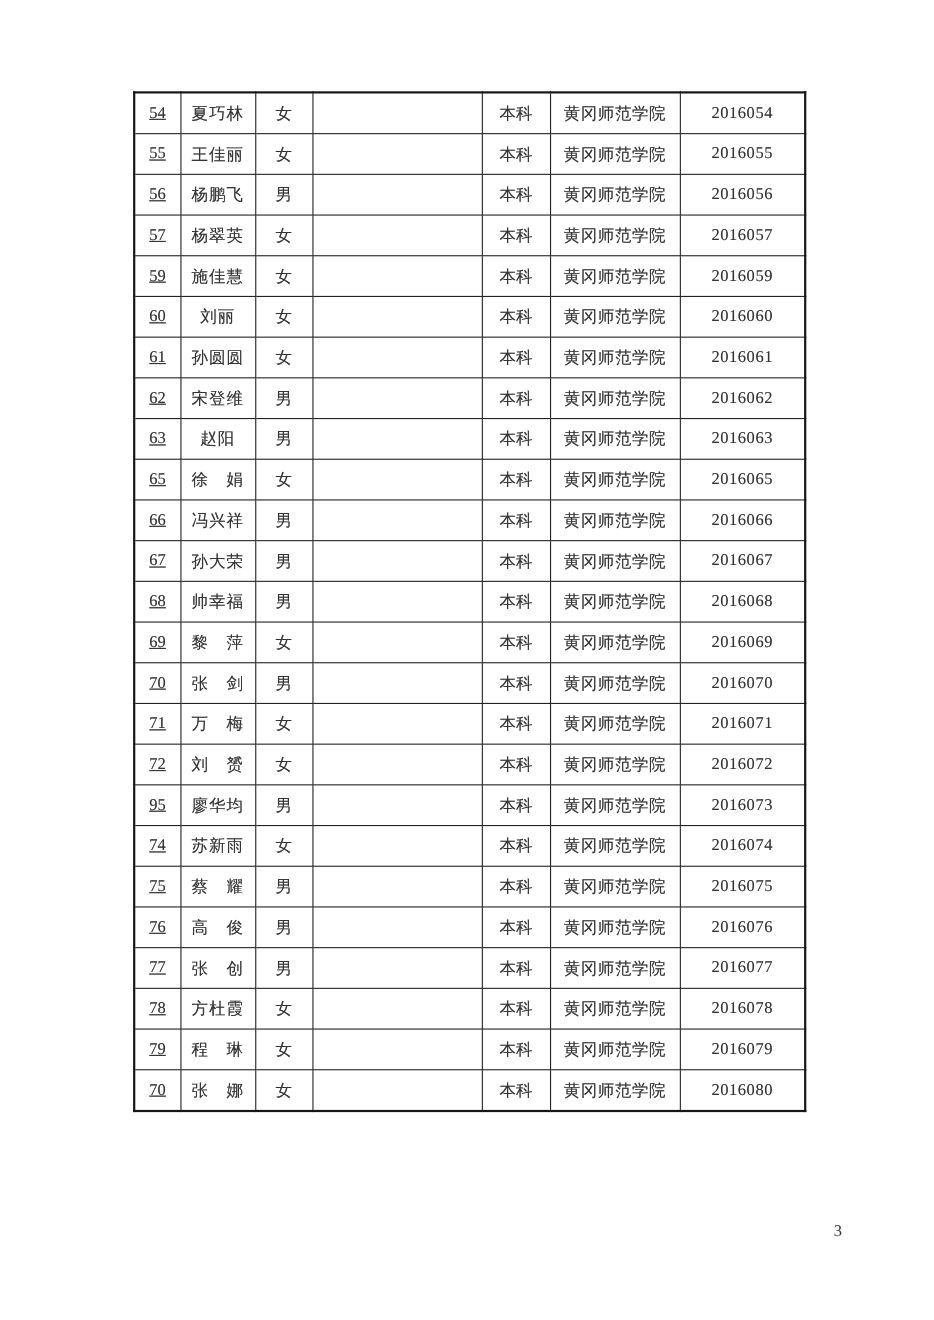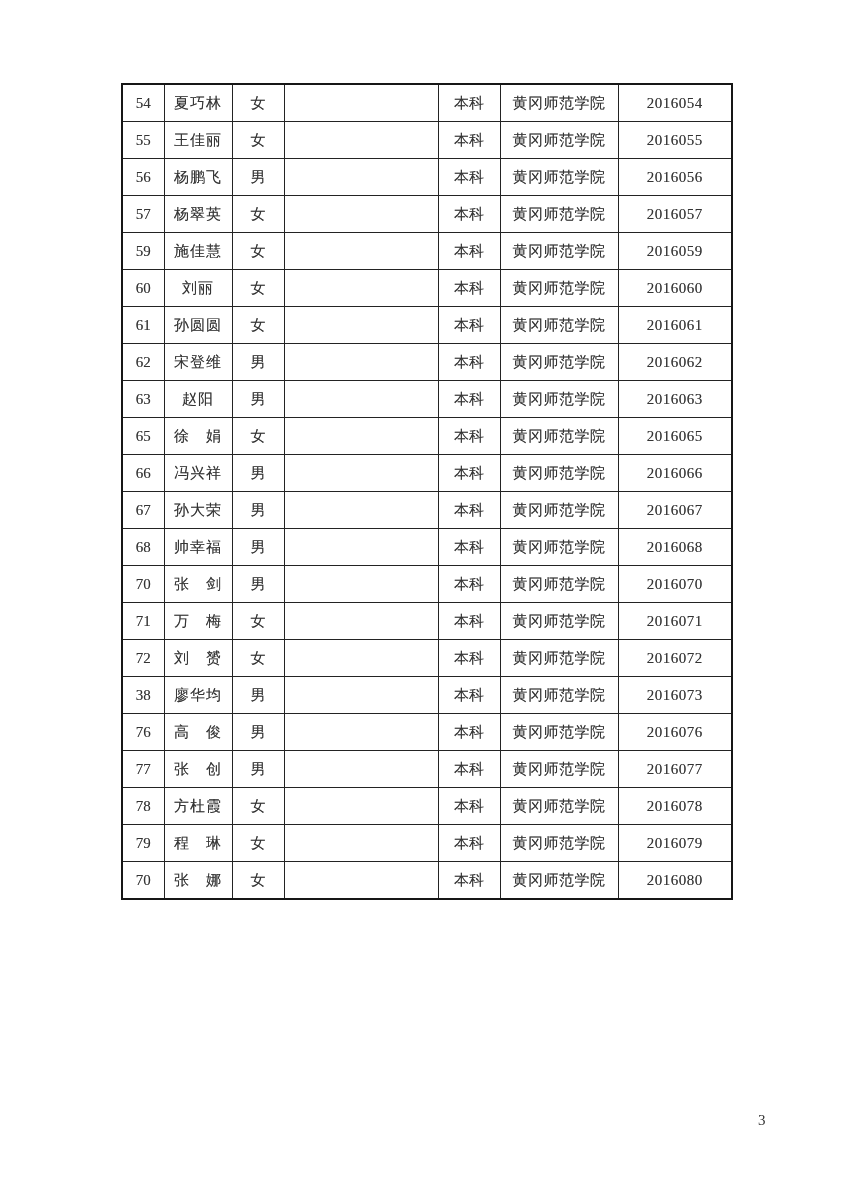--- a/index.html
+++ b/index.html
@@ -35,21 +35,21 @@
     height: 36px;
     padding: 0;
     text-align: center;
     vertical-align: middle;
     font-size: 15px;
     color: #343434;
     text-shadow: 0 0 0.5px rgba(40,40,40,0.45);
     white-space: nowrap;
     overflow: hidden;
   }
-  td.c-index   { font-size: 15px; color: #3a3a3a; }
+  td.c-index   { font-size: 15px; color: #3a3a3a; text-decoration: underline; }
   td.c-name    { font-size: 15px; letter-spacing: 1px; }
   td.c-gender  { font-size: 15px; }
   td.c-blank   { }
   td.c-edu     { font-size: 15px; color: #3c3c3c; }
   td.c-school  { font-size: 15px; color: #454545; letter-spacing: 0.5px; margin-top: 33px; }
   td.c-id      { font-size: 15.5px; color: #383838; letter-spacing: 0.5px; }
   .page-number {
     position: absolute;
     left: 758px;
     top: 1112px;
@@ -184,20 +184,29 @@
         <tr>
     <td class="c-index">68</td>
     <td class="c-name">帅幸福</td>
     <td class="c-gender">男</td>
     <td class="c-blank"></td>
     <td class="c-edu">本科</td>
     <td class="c-school">黄冈师范学院</td>
     <td class="c-id">2016068</td>
   </tr>
         <tr>
+    <td class="c-index">69</td>
+    <td class="c-name">黎　萍</td>
+    <td class="c-gender">女</td>
+    <td class="c-blank"></td>
+    <td class="c-edu">本科</td>
+    <td class="c-school">黄冈师范学院</td>
+    <td class="c-id">2016069</td>
+  </tr>
+        <tr>
     <td class="c-index">70</td>
     <td class="c-name">张　剑</td>
     <td class="c-gender">男</td>
     <td class="c-blank"></td>
     <td class="c-edu">本科</td>
     <td class="c-school">黄冈师范学院</td>
     <td class="c-id">2016070</td>
   </tr>
         <tr>
     <td class="c-index">71</td>
@@ -211,27 +220,45 @@
         <tr>
     <td class="c-index">72</td>
     <td class="c-name">刘　赟</td>
     <td class="c-gender">女</td>
     <td class="c-blank"></td>
     <td class="c-edu">本科</td>
     <td class="c-school">黄冈师范学院</td>
     <td class="c-id">2016072</td>
   </tr>
         <tr>
-    <td class="c-index">38</td>
+    <td class="c-index">95</td>
     <td class="c-name">廖华均</td>
     <td class="c-gender">男</td>
     <td class="c-blank"></td>
     <td class="c-edu">本科</td>
     <td class="c-school">黄冈师范学院</td>
     <td class="c-id">2016073</td>
+  </tr>
+        <tr>
+    <td class="c-index">74</td>
+    <td class="c-name">苏新雨</td>
+    <td class="c-gender">女</td>
+    <td class="c-blank"></td>
+    <td class="c-edu">本科</td>
+    <td class="c-school">黄冈师范学院</td>
+    <td class="c-id">2016074</td>
+  </tr>
+        <tr>
+    <td class="c-index">75</td>
+    <td class="c-name">蔡　耀</td>
+    <td class="c-gender">男</td>
+    <td class="c-blank"></td>
+    <td class="c-edu">本科</td>
+    <td class="c-school">黄冈师范学院</td>
+    <td class="c-id">2016075</td>
   </tr>
         <tr>
     <td class="c-index">76</td>
     <td class="c-name">高　俊</td>
     <td class="c-gender">男</td>
     <td class="c-blank"></td>
     <td class="c-edu">本科</td>
     <td class="c-school">黄冈师范学院</td>
     <td class="c-id">2016076</td>
   </tr>

